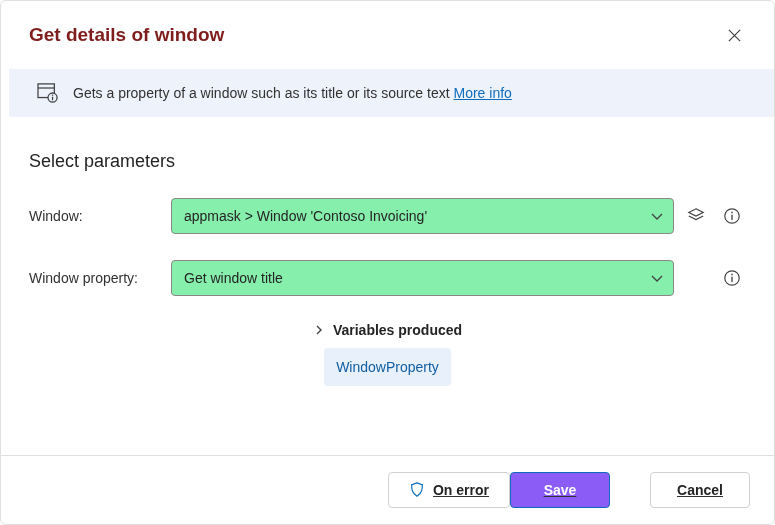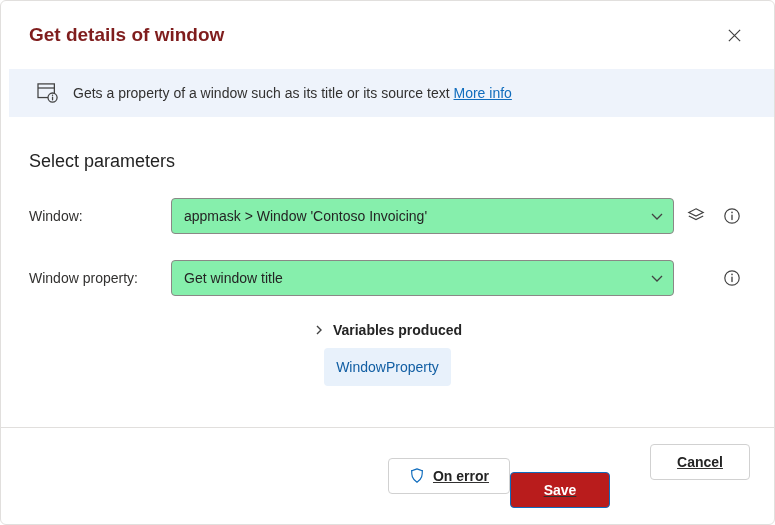--- a/index.html
+++ b/index.html
@@ -159,26 +159,25 @@
       background: #fff;
       font-size: 14px;
       font-weight: 600;
       cursor: pointer;
       display: flex;
       align-items: center;
       gap: 8px;
       color: #242424;
     }
     .btn-primary {
-      background: #b91c1c;
+      background: #8b5cf6;
       border-color: #0f6cbd;
       color: #fff;
       min-width: 100px;
       justify-content: center;
-      margin-top: 28px;
     }
     .footer-right {
       display: flex;
       gap: 12px;
     }
     .btn-cancel {
       min-width: 100px;
       justify-content: center;
       margin-left: 28px;
     }

